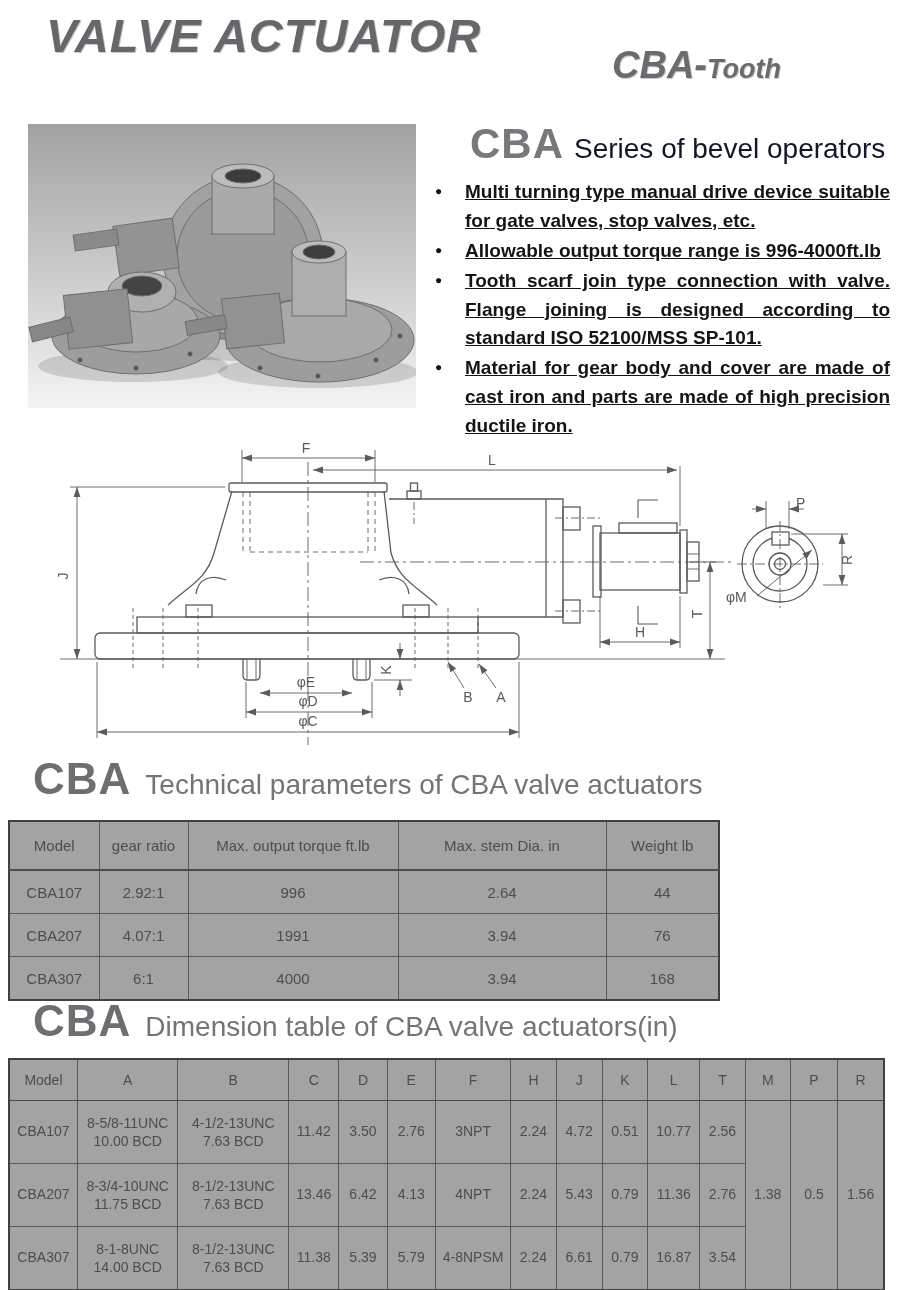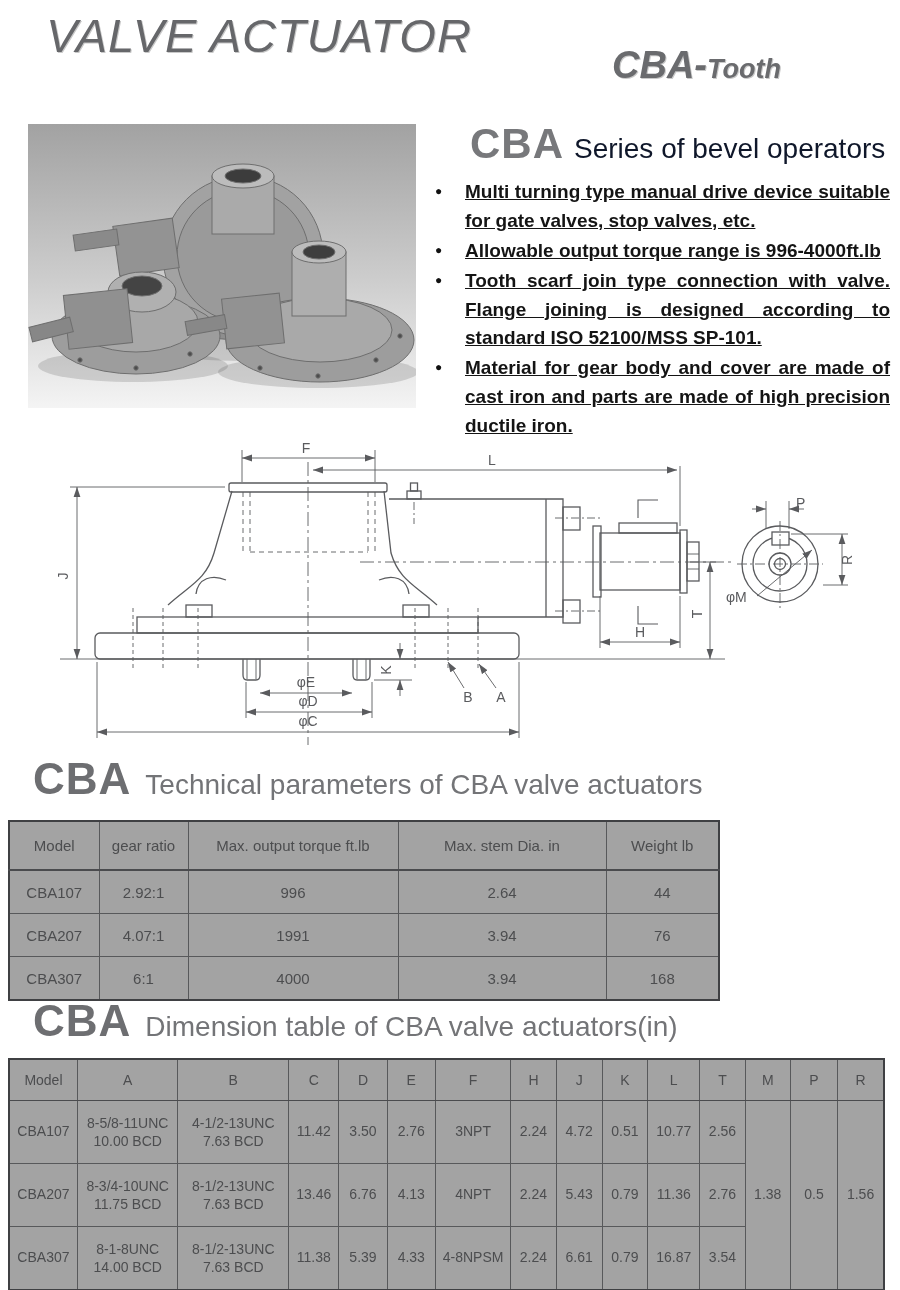--- a/index.html
+++ b/index.html
@@ -1,19 +1,19 @@
 <!DOCTYPE html>
 <html><head>
 <meta charset="utf-8">
 <style>
   html,body{margin:0;padding:0;background:#fff;}
   .page{position:relative;width:900px;height:1290px;background:#fff;overflow:hidden;
         font-family:"Liberation Sans",sans-serif;}
   
-  .mast-title{position:absolute;left:46px;top:8px;font-size:47px;font-weight:normal;
+  .mast-title{position:absolute;left:46px;top:8px;font-size:47px;font-weight:bold;
         font-style:italic;color:#66676a;letter-spacing:1px;white-space:nowrap;
         text-shadow:1px 1px 0 #c9c9c9;}
   .mast-model{position:absolute;left:612px;top:44px;color:#6a6b6e;font-style:italic;
         font-weight:bold;white-space:nowrap;text-shadow:1px 1px 0 #c9c9c9;}
   .mast-model .code{font-size:38px;}
   .mast-model .suffix{font-size:27px;}
   
   .photo{position:absolute;left:28px;top:124px;width:388px;height:284px;}
   
   .intro{position:absolute;left:430px;top:120px;width:460px;}
@@ -385,42 +385,42 @@
       <td>CBA207</td>
       <td class="two-line">
         <div>8-3/4-10UNC</div>
         <div>11.75 BCD</div>
       </td>
       <td class="two-line">
         <div>8-1/2-13UNC</div>
         <div>7.63 BCD</div>
       </td>
       <td>13.46</td>
-      <td>6.76</td>
+      <td>6.42</td>
       <td>4.13</td>
       <td>4NPT</td>
       <td>2.24</td>
       <td>5.43</td>
       <td>0.79</td>
       <td>11.36</td>
       <td>2.76</td>
     </tr>
     <tr class="data">
       <td>CBA307</td>
       <td class="two-line">
         <div>8-1-8UNC</div>
         <div>14.00 BCD</div>
       </td>
       <td class="two-line">
         <div>8-1/2-13UNC</div>
         <div>7.63 BCD</div>
       </td>
       <td>11.38</td>
       <td>5.39</td>
-      <td>4.33</td>
+      <td>5.79</td>
       <td>4-8NPSM</td>
       <td>2.24</td>
       <td>6.61</td>
       <td>0.79</td>
       <td>16.87</td>
       <td>3.54</td>
     </tr>
   </tbody>
     </table>
 

